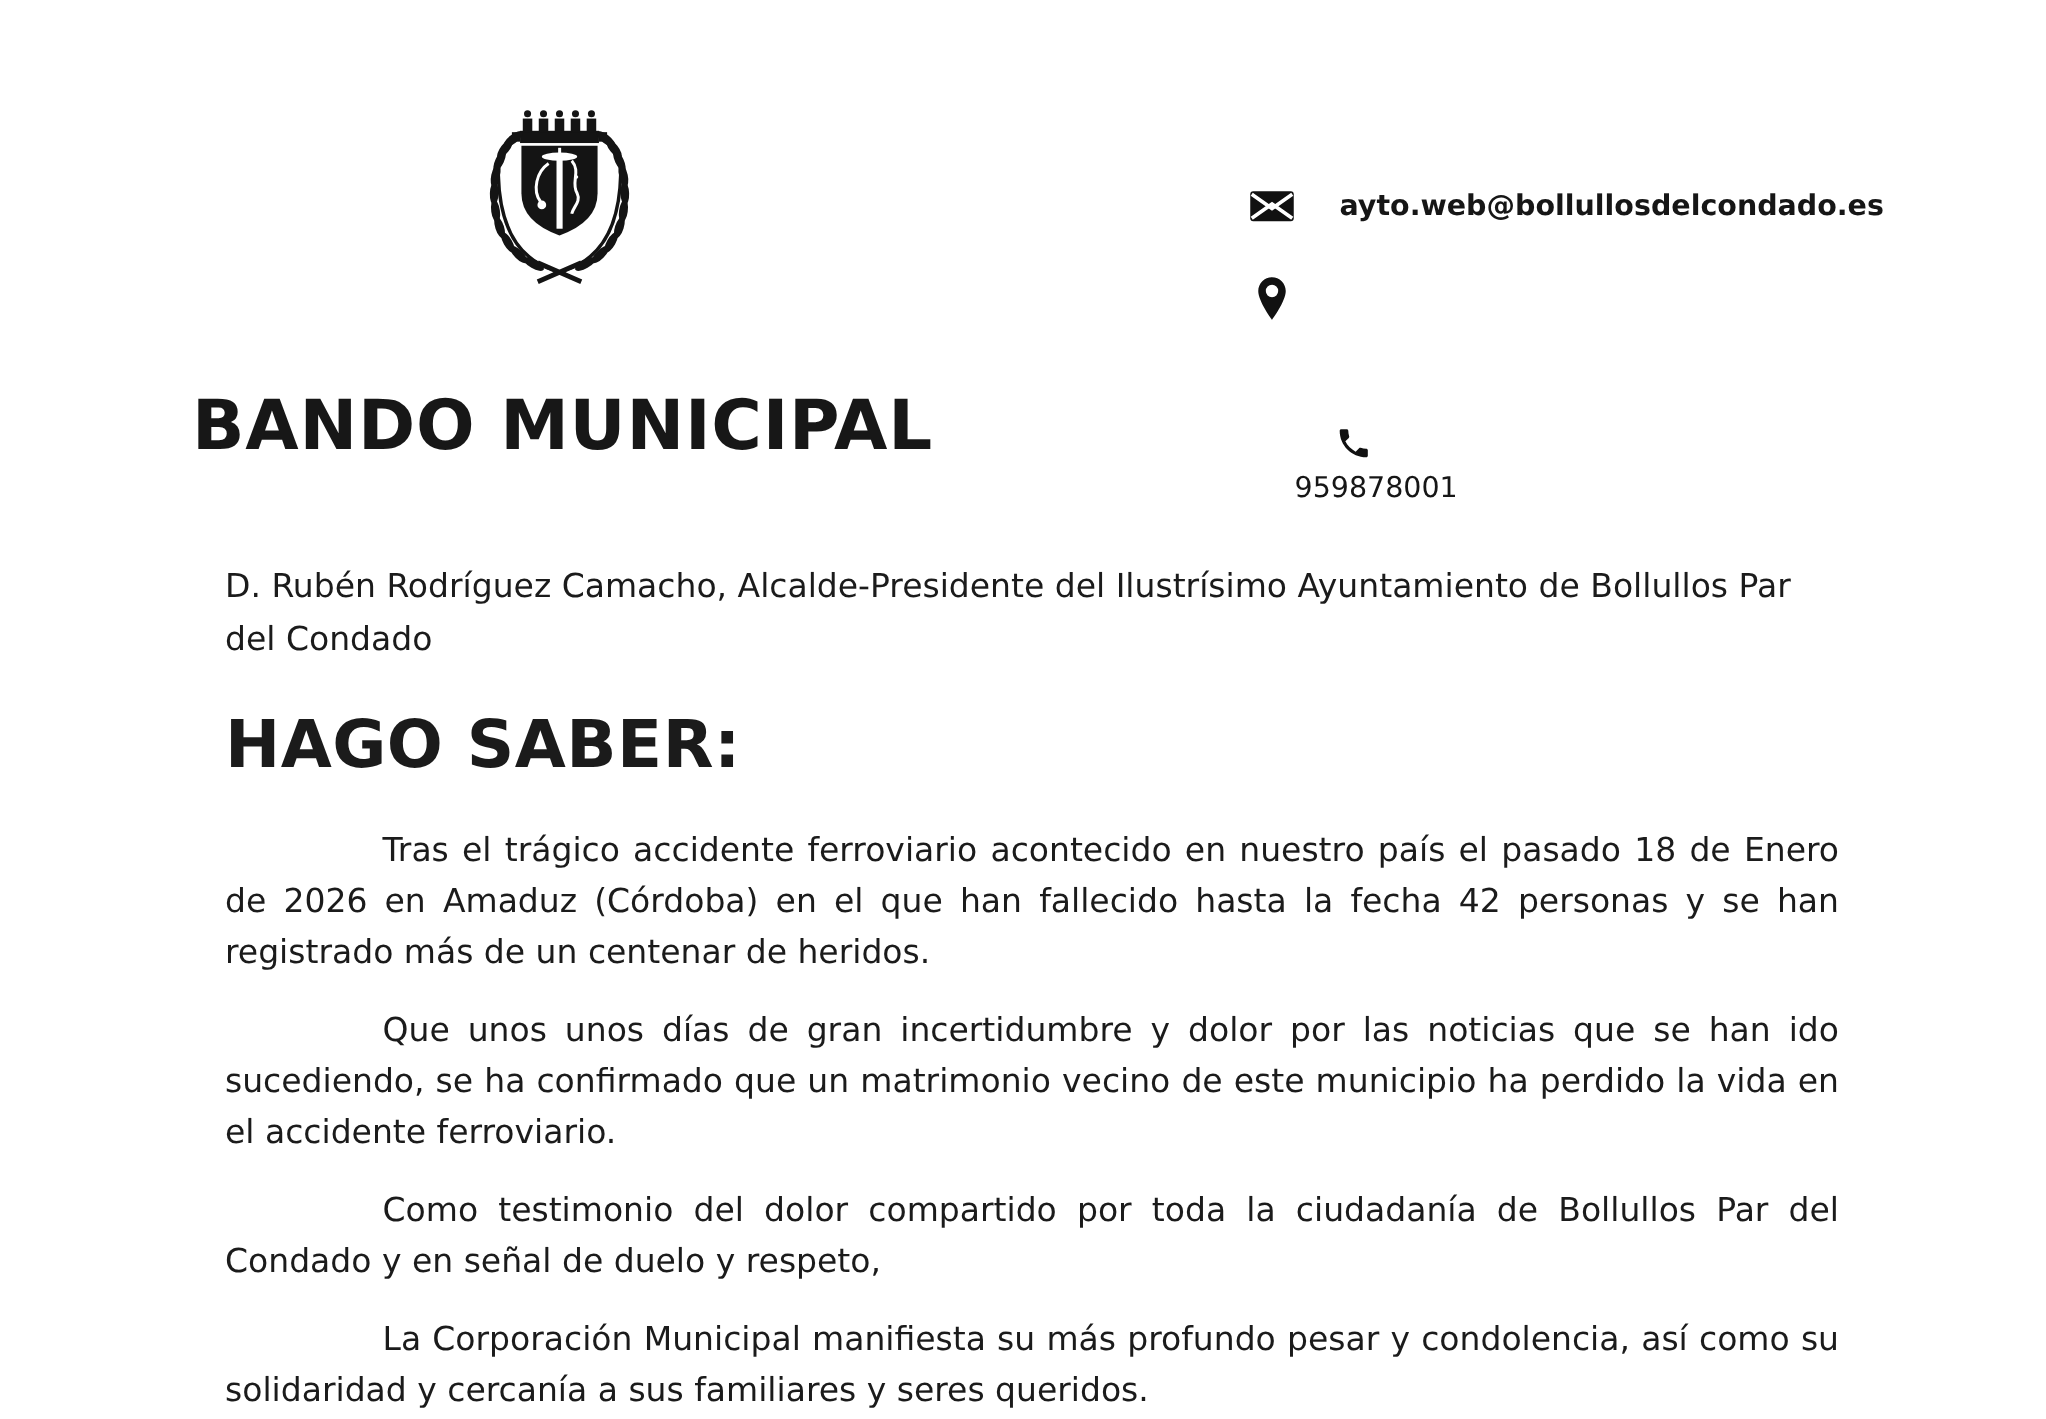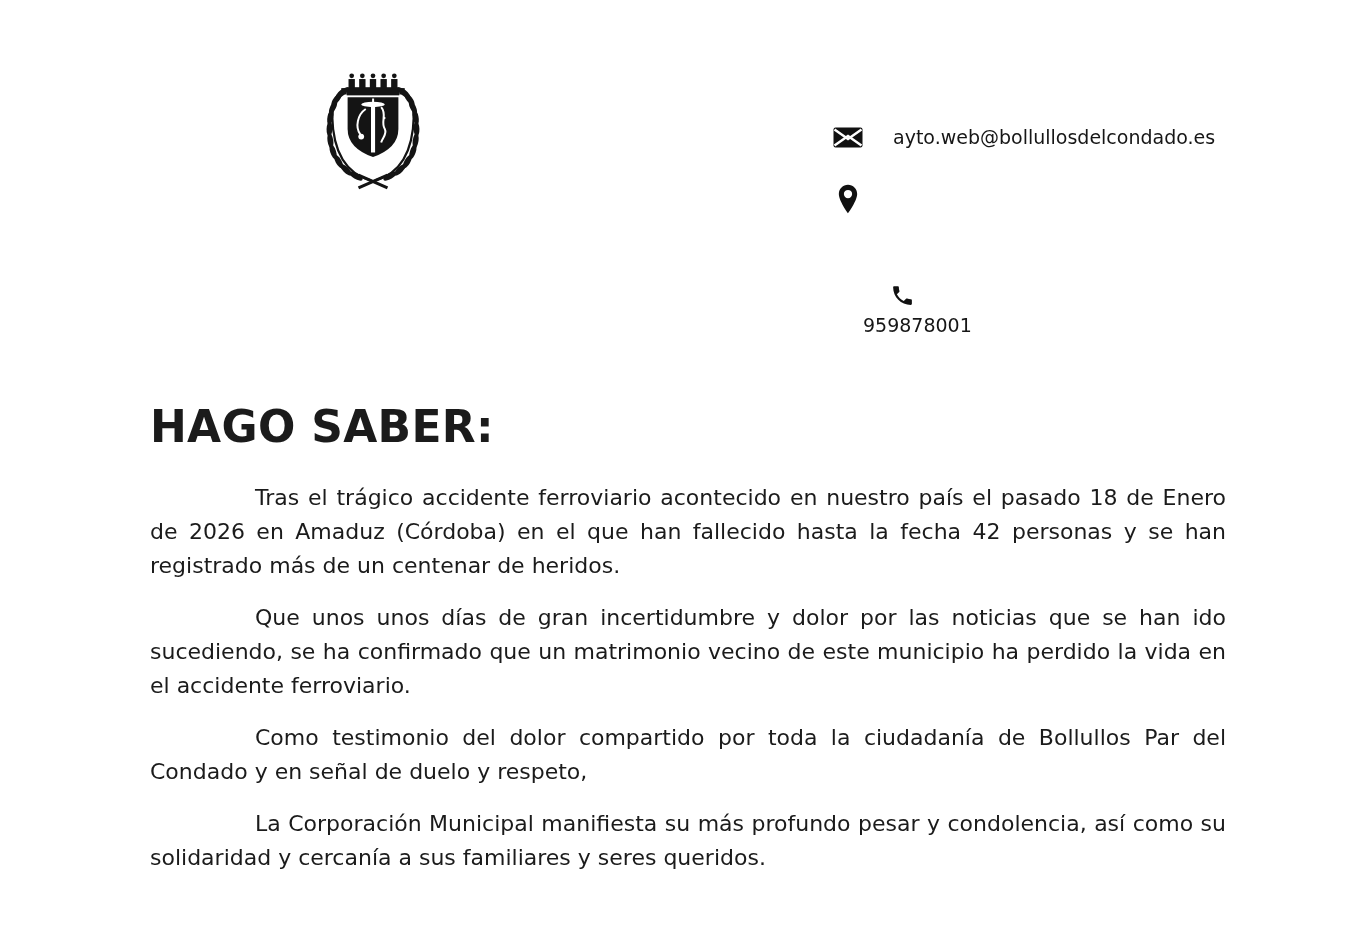--- a/index.html
+++ b/index.html
@@ -40,21 +40,21 @@
     font-size: 46px;
     font-weight: bold;
     letter-spacing: 0.5px;
     color: #171717;
     white-space: nowrap;
   }
 
   
   .contact { position: absolute; left: 833px; top: 120px; width: 430px; }
   .c-row { position: absolute; left: 0; display: flex; }
-  .c-row.email-row { top: 5px; align-items: center; }
+  .c-row.email-row { top: 5px; align-items: center; font-weight: bold; }
   .c-row.address-row { top: 62px; align-items: flex-start; }
   .c-row.phone-row { top: 163px; align-items: center; flex-direction: column; }
   .c-icon {
     flex: 0 0 30px; width: 30px;
     display: flex; justify-content: center;
     color: #111;
   }
   .address-row .c-icon { margin-top: 1px; }
   .c-text {
     margin-left: 30px;
@@ -152,20 +152,21 @@
         <ellipse cx="127" cy="89" rx="8.5" ry="3.2" transform="rotate(-82 127 89)"></ellipse>
         <ellipse cx="128" cy="76" rx="8.5" ry="3.2" transform="rotate(-92 128 76)"></ellipse>
         <ellipse cx="127" cy="63" rx="8.5" ry="3.2" transform="rotate(-102 127 63)"></ellipse>
         <ellipse cx="124" cy="52" rx="8.5" ry="3.2" transform="rotate(-115 124 52)"></ellipse>
         <ellipse cx="120" cy="43" rx="8.5" ry="3.2" transform="rotate(-128 120 43)"></ellipse>
         <ellipse cx="114" cy="36" rx="8.5" ry="3.2" transform="rotate(-142 114 36)"></ellipse>
       </g>
     </svg>
   </div>
 
+  <div class="doc-title">BANDO MUNICIPAL</div>
 
   <div class="contact">
 
     <div class="c-row email-row">
       <span class="c-icon">
         <svg width="30" height="21" viewBox="0 0 30 21" xmlns="http://www.w3.org/2000/svg">
           <rect x="0.5" y="0.5" width="29" height="20" rx="2" fill="#111"></rect>
           <path d="M1.5,2.5 L15,12 L28.5,2.5" stroke="#fff" stroke-width="2.4" fill="none"></path>
           <path d="M1.5,18.5 L15,9 L28.5,18.5" stroke="#fff" stroke-width="2.4" fill="none"></path>
         </svg>
@@ -186,20 +187,21 @@
         <svg width="25" height="25" viewBox="0 0 24 24" xmlns="http://www.w3.org/2000/svg">
           <path d="M6.62 10.79c1.44 2.83 3.76 5.14 6.59 6.59l2.2-2.2c.27-.27.67-.36 1.02-.24 1.12.37 2.33.57 3.57.57.55 0 1 .45 1 1V20c0 .55-.45 1-1 1-9.39 0-17-7.61-17-17 0-.55.45-1 1-1h3.5c.55 0 1 .45 1 1 0 1.25.2 2.45.57 3.57.11.35.03.74-.25 1.02l-2.2 2.2z" fill="#111"></path>
         </svg>
       </span>
       <span class="c-text">959878001</span>
     </div>
 
   </div>
 
   <div class="doc-body">
+    <p class="intro">D. Rubén Rodríguez Camacho, Alcalde-Presidente del Ilustrísimo Ayuntamiento de Bollullos Par del Condado</p>
     <div class="hago">HAGO SABER:</div>
     <div class="paras">
       <p>Tras el trágico accidente ferroviario acontecido en nuestro país el pasado 18 de Enero de 2026 en Amaduz (Córdoba) en el que han fallecido hasta la fecha 42 personas y se han registrado más de un centenar de heridos.</p>
       <p>Que unos unos días de gran incertidumbre y dolor por las noticias que se han ido sucediendo, se ha confirmado que un matrimonio vecino de este municipio ha perdido la vida en el accidente ferroviario.</p>
       <p>Como testimonio del dolor compartido por toda la ciudadanía de Bollullos Par del Condado y en señal de duelo y respeto,</p>
       <p>La Corporación Municipal manifiesta su más profundo pesar y condolencia, así como su solidaridad y cercanía a sus familiares y seres queridos.</p>
     </div>
   </div>
 
 </div>

